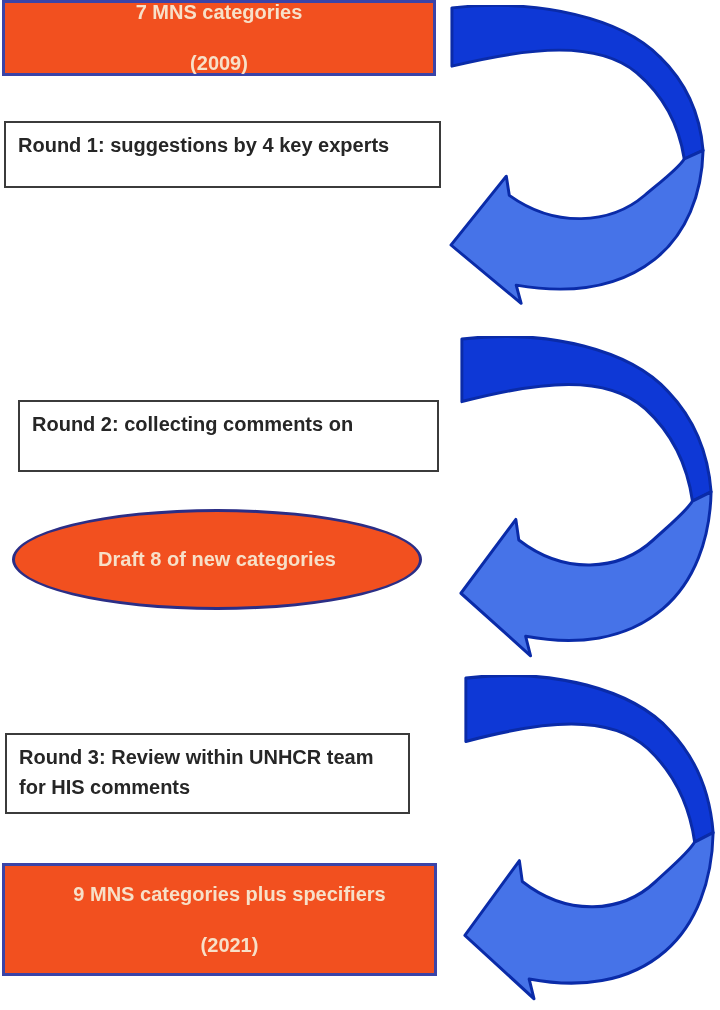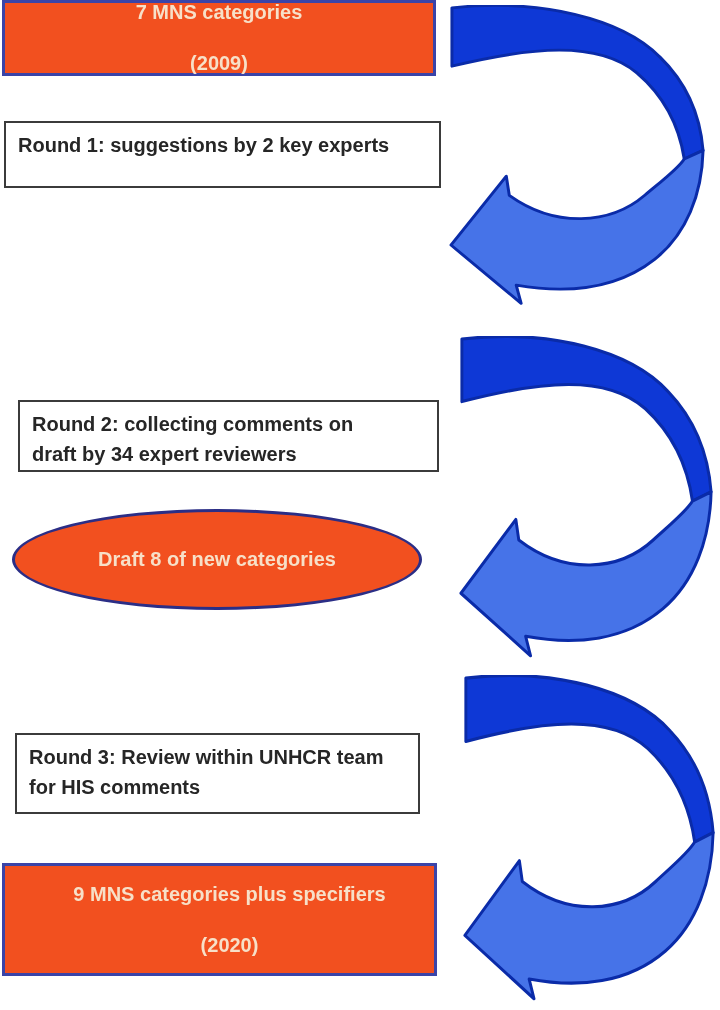--- a/index.html
+++ b/index.html
@@ -51,21 +51,21 @@
     text-align: center;
     font-size: 20px;
     font-weight: 600;
   }
 
   #node-start   { left: 2px;  top: 0px;    width: 434px; height: 76px; }
   #node-round1  { left: 4px;  top: 121px;  width: 437px; height: 67px; }
   #node-draft1  { left: 18px; top: 228px;  width: 405px; height: 103px; }
   #node-round2  { left: 18px; top: 400px;  width: 421px; height: 72px; }
   #node-draft2  { left: 12px; top: 509px;  width: 410px; height: 101px; }
-  #node-round3  { left: 5px;  top: 733px;  width: 405px; height: 81px; margin-left: 10px; }
+  #node-round3  { left: 5px;  top: 733px;  width: 405px; height: 81px; }
   #node-end     { left: 2px;  top: 863px;  width: 435px; height: 113px; padding-left: 20px; }
 
   .arrow-svg { position: absolute; }
   #arrow-1 { left: 446px; top: 5px;   width: 262px; height: 306px; }
   #arrow-2 { left: 456px; top: 336px; width: 260px; height: 328px; }
   #arrow-3 { left: 460px; top: 675px; width: 258px; height: 332px; }
 </style>
 </head>
 <body>
 
@@ -79,41 +79,40 @@
       </symbol>
     </defs>
   </svg>
 
   <div id="node-start" class="node orange-rect">
     <div>7 MNS categories</div>
     <div>(2009)</div>
   </div>
 
   <div id="node-round1" class="node white-rect">
-    <div>Round 1: suggestions by 2 key experts</div>
+    <div>Round 1: suggestions by 4 key experts</div>
   </div>
 
 
   <div id="node-round2" class="node white-rect">
     <div>Round 2: collecting comments on</div>
-    <div>draft by 34 expert reviewers</div>
   </div>
 
   <div id="node-draft2" class="node orange-ellipse">
     <div>Draft 8 of new categories</div>
   </div>
 
   <div id="node-round3" class="node white-rect">
     <div>Round 3: Review within UNHCR team</div>
     <div>for HIS comments</div>
   </div>
 
   <div id="node-end" class="node orange-rect">
     <div>9 MNS categories plus specifiers</div>
-    <div>(2020)</div>
+    <div>(2021)</div>
   </div>
 
   <svg id="arrow-1" class="arrow-svg" viewBox="0 0 265 320" preserveAspectRatio="none">
     <use href="#uturn-arrow"></use>
   </svg>
   <svg id="arrow-2" class="arrow-svg" viewBox="0 0 265 320" preserveAspectRatio="none">
     <use href="#uturn-arrow"></use>
   </svg>
   <svg id="arrow-3" class="arrow-svg" viewBox="0 0 265 320" preserveAspectRatio="none">
     <use href="#uturn-arrow"></use>

